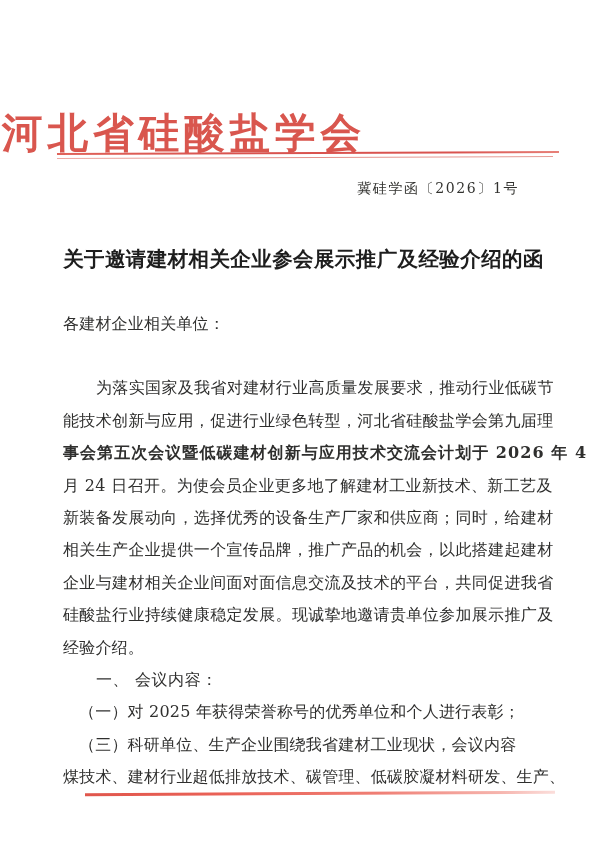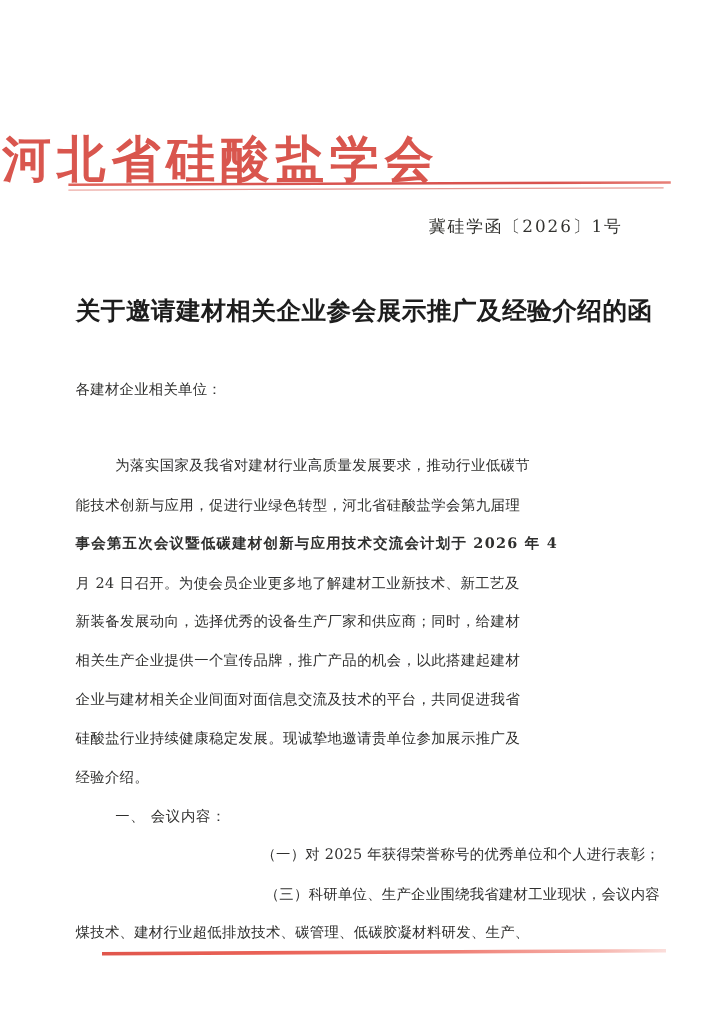--- a/index.html
+++ b/index.html
@@ -95,30 +95,30 @@
   
   .body-block {
     position: absolute;
     left: 63px;
     width: 487px;
     top: 308px;
   }
   .ln {
     height: 32.4px;
     line-height: 32.4px;
-    font-size: 12px;
+    font-size: 16px;
     color: #2f2f2e;
     white-space: nowrap;
     letter-spacing: 0.2px;
   }
   
   .ln.j1  { letter-spacing: 0.35px; }
   .ln.j2  { letter-spacing: 1.05px; font-weight: bold; }
   .ln.indent { padding-left: 33px; margin-top: 32px; }
-  .ln.indent-sm { padding-left: 16px; text-align: right; }
+  .ln.indent-sm { padding-left: 16px; }
   .ln.sect { padding-left: 33px; letter-spacing: 0.6px; }
 
   
   .footer-rule {
     position: absolute;
     left: 85px;
     right: 52px;
     top: 792px;
     height: 3px;
     transform: rotate(-0.30deg);

